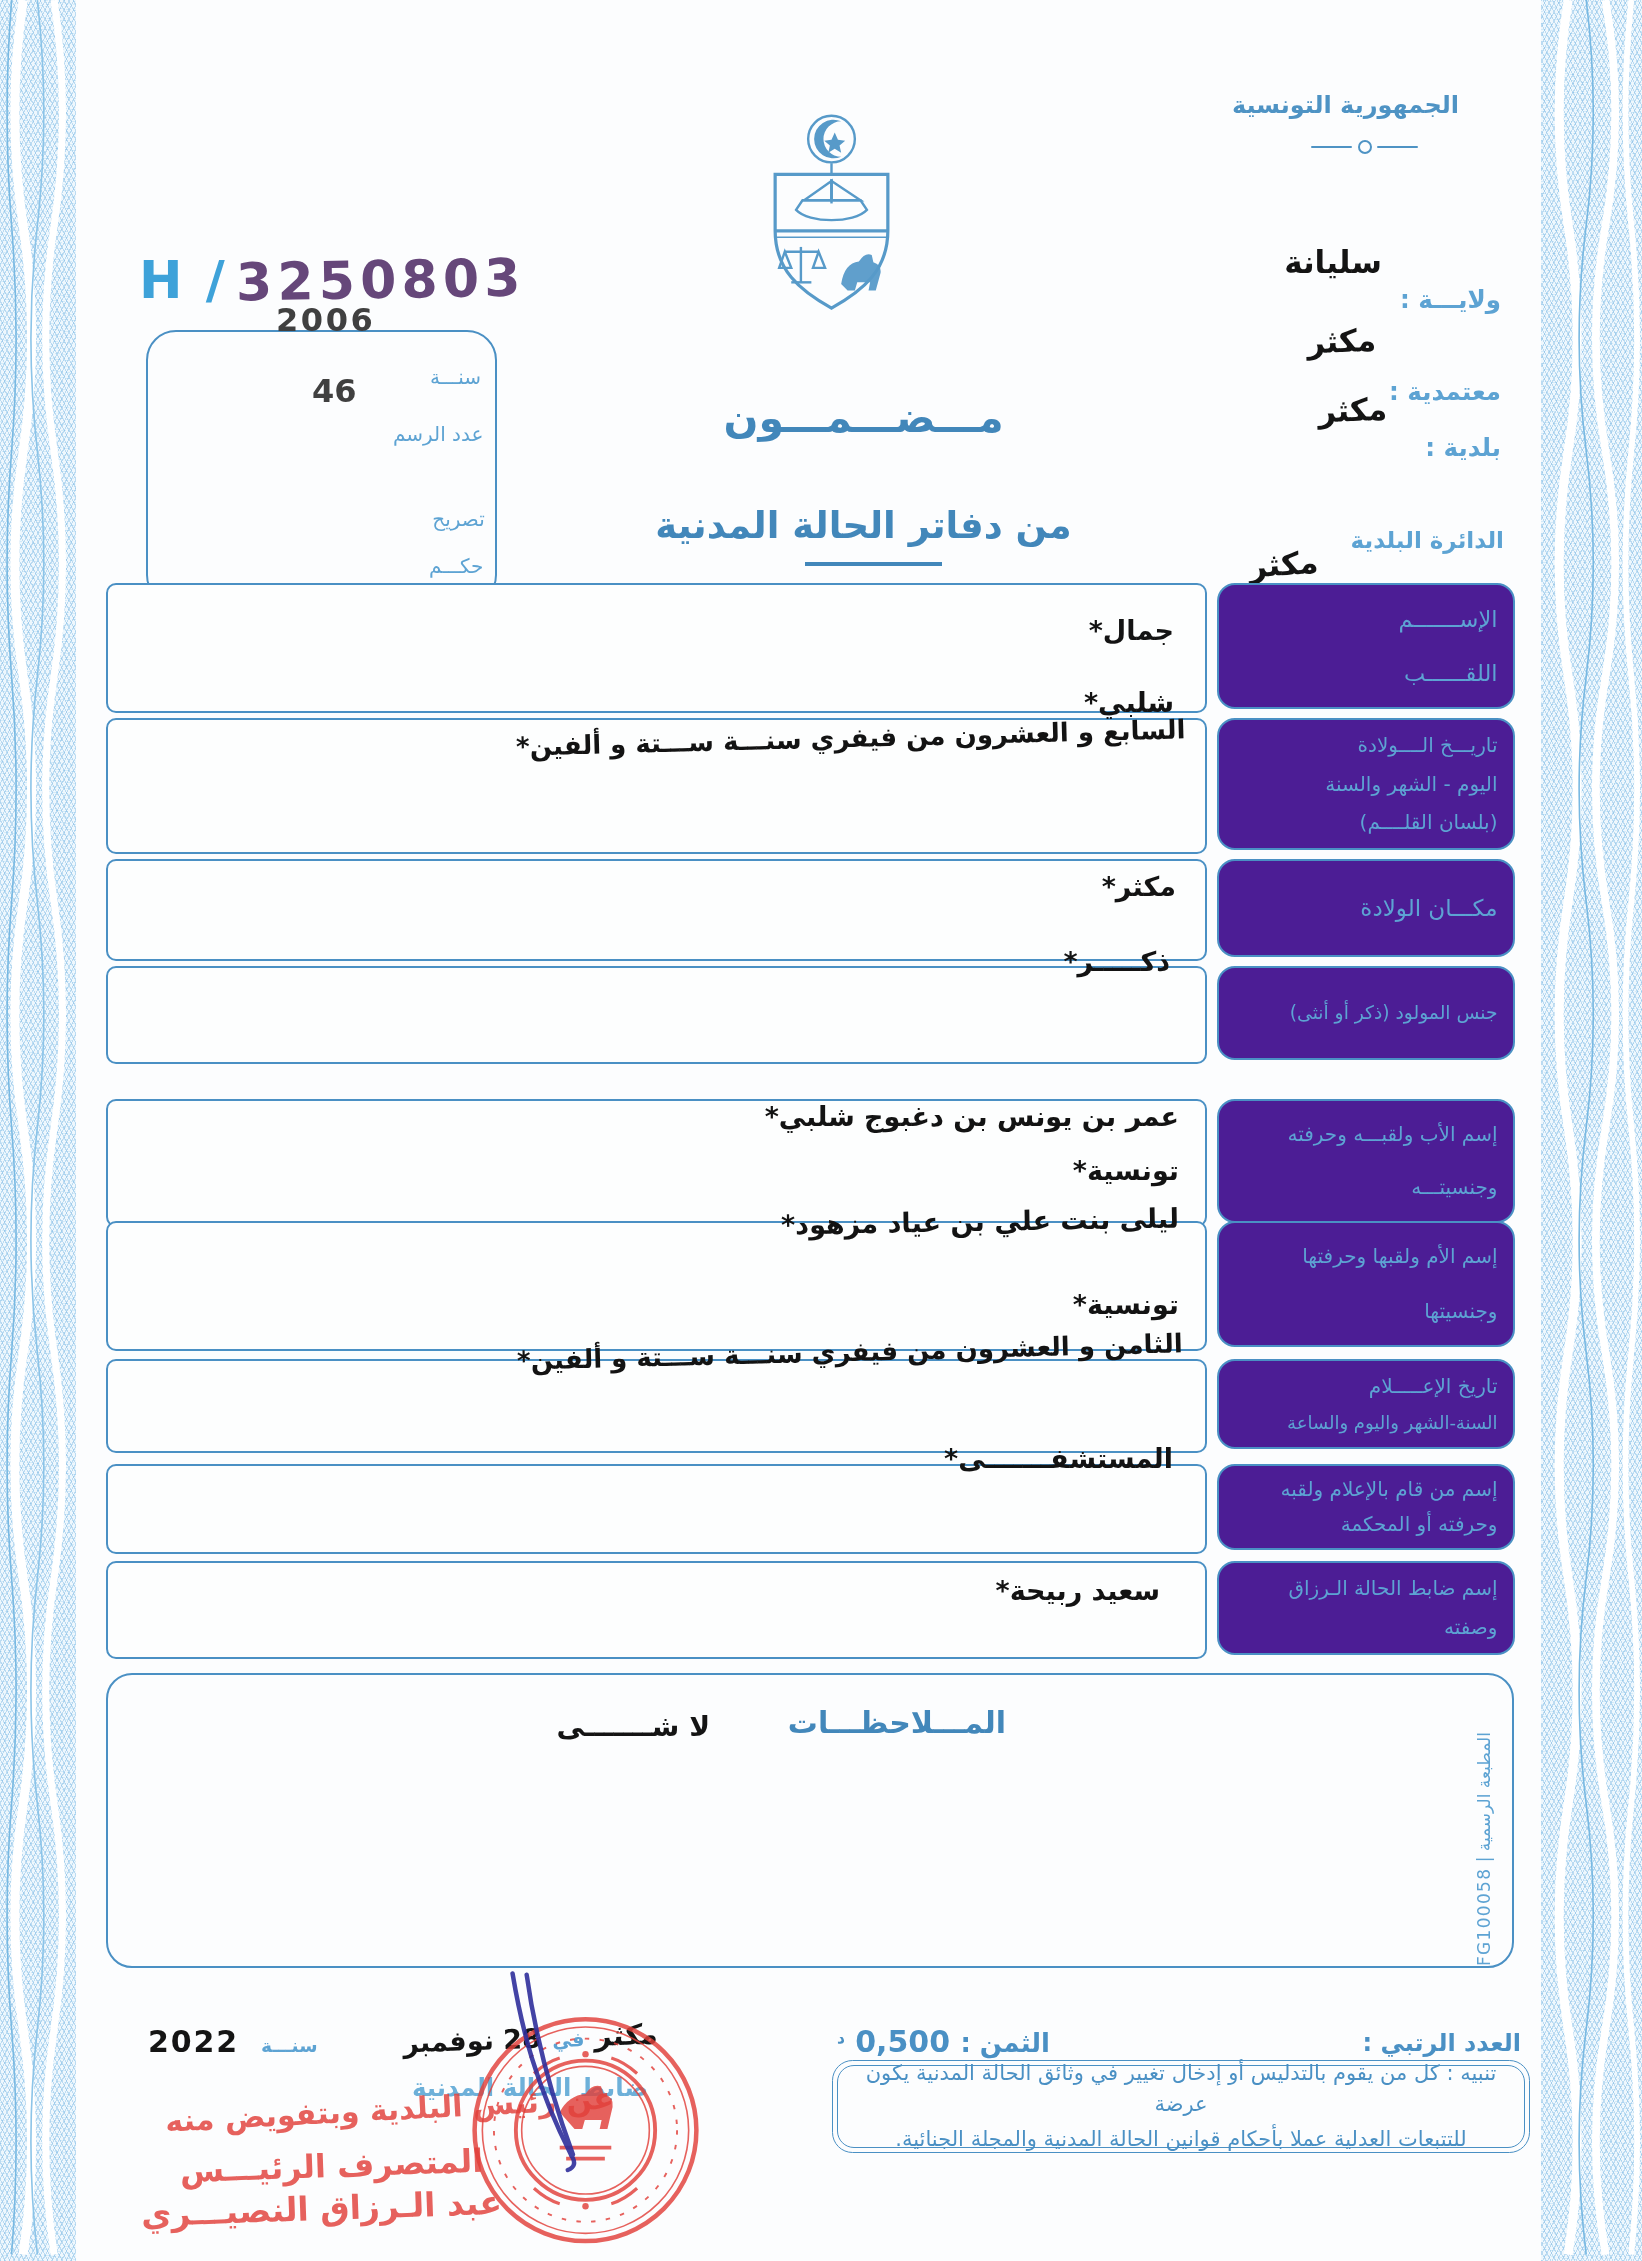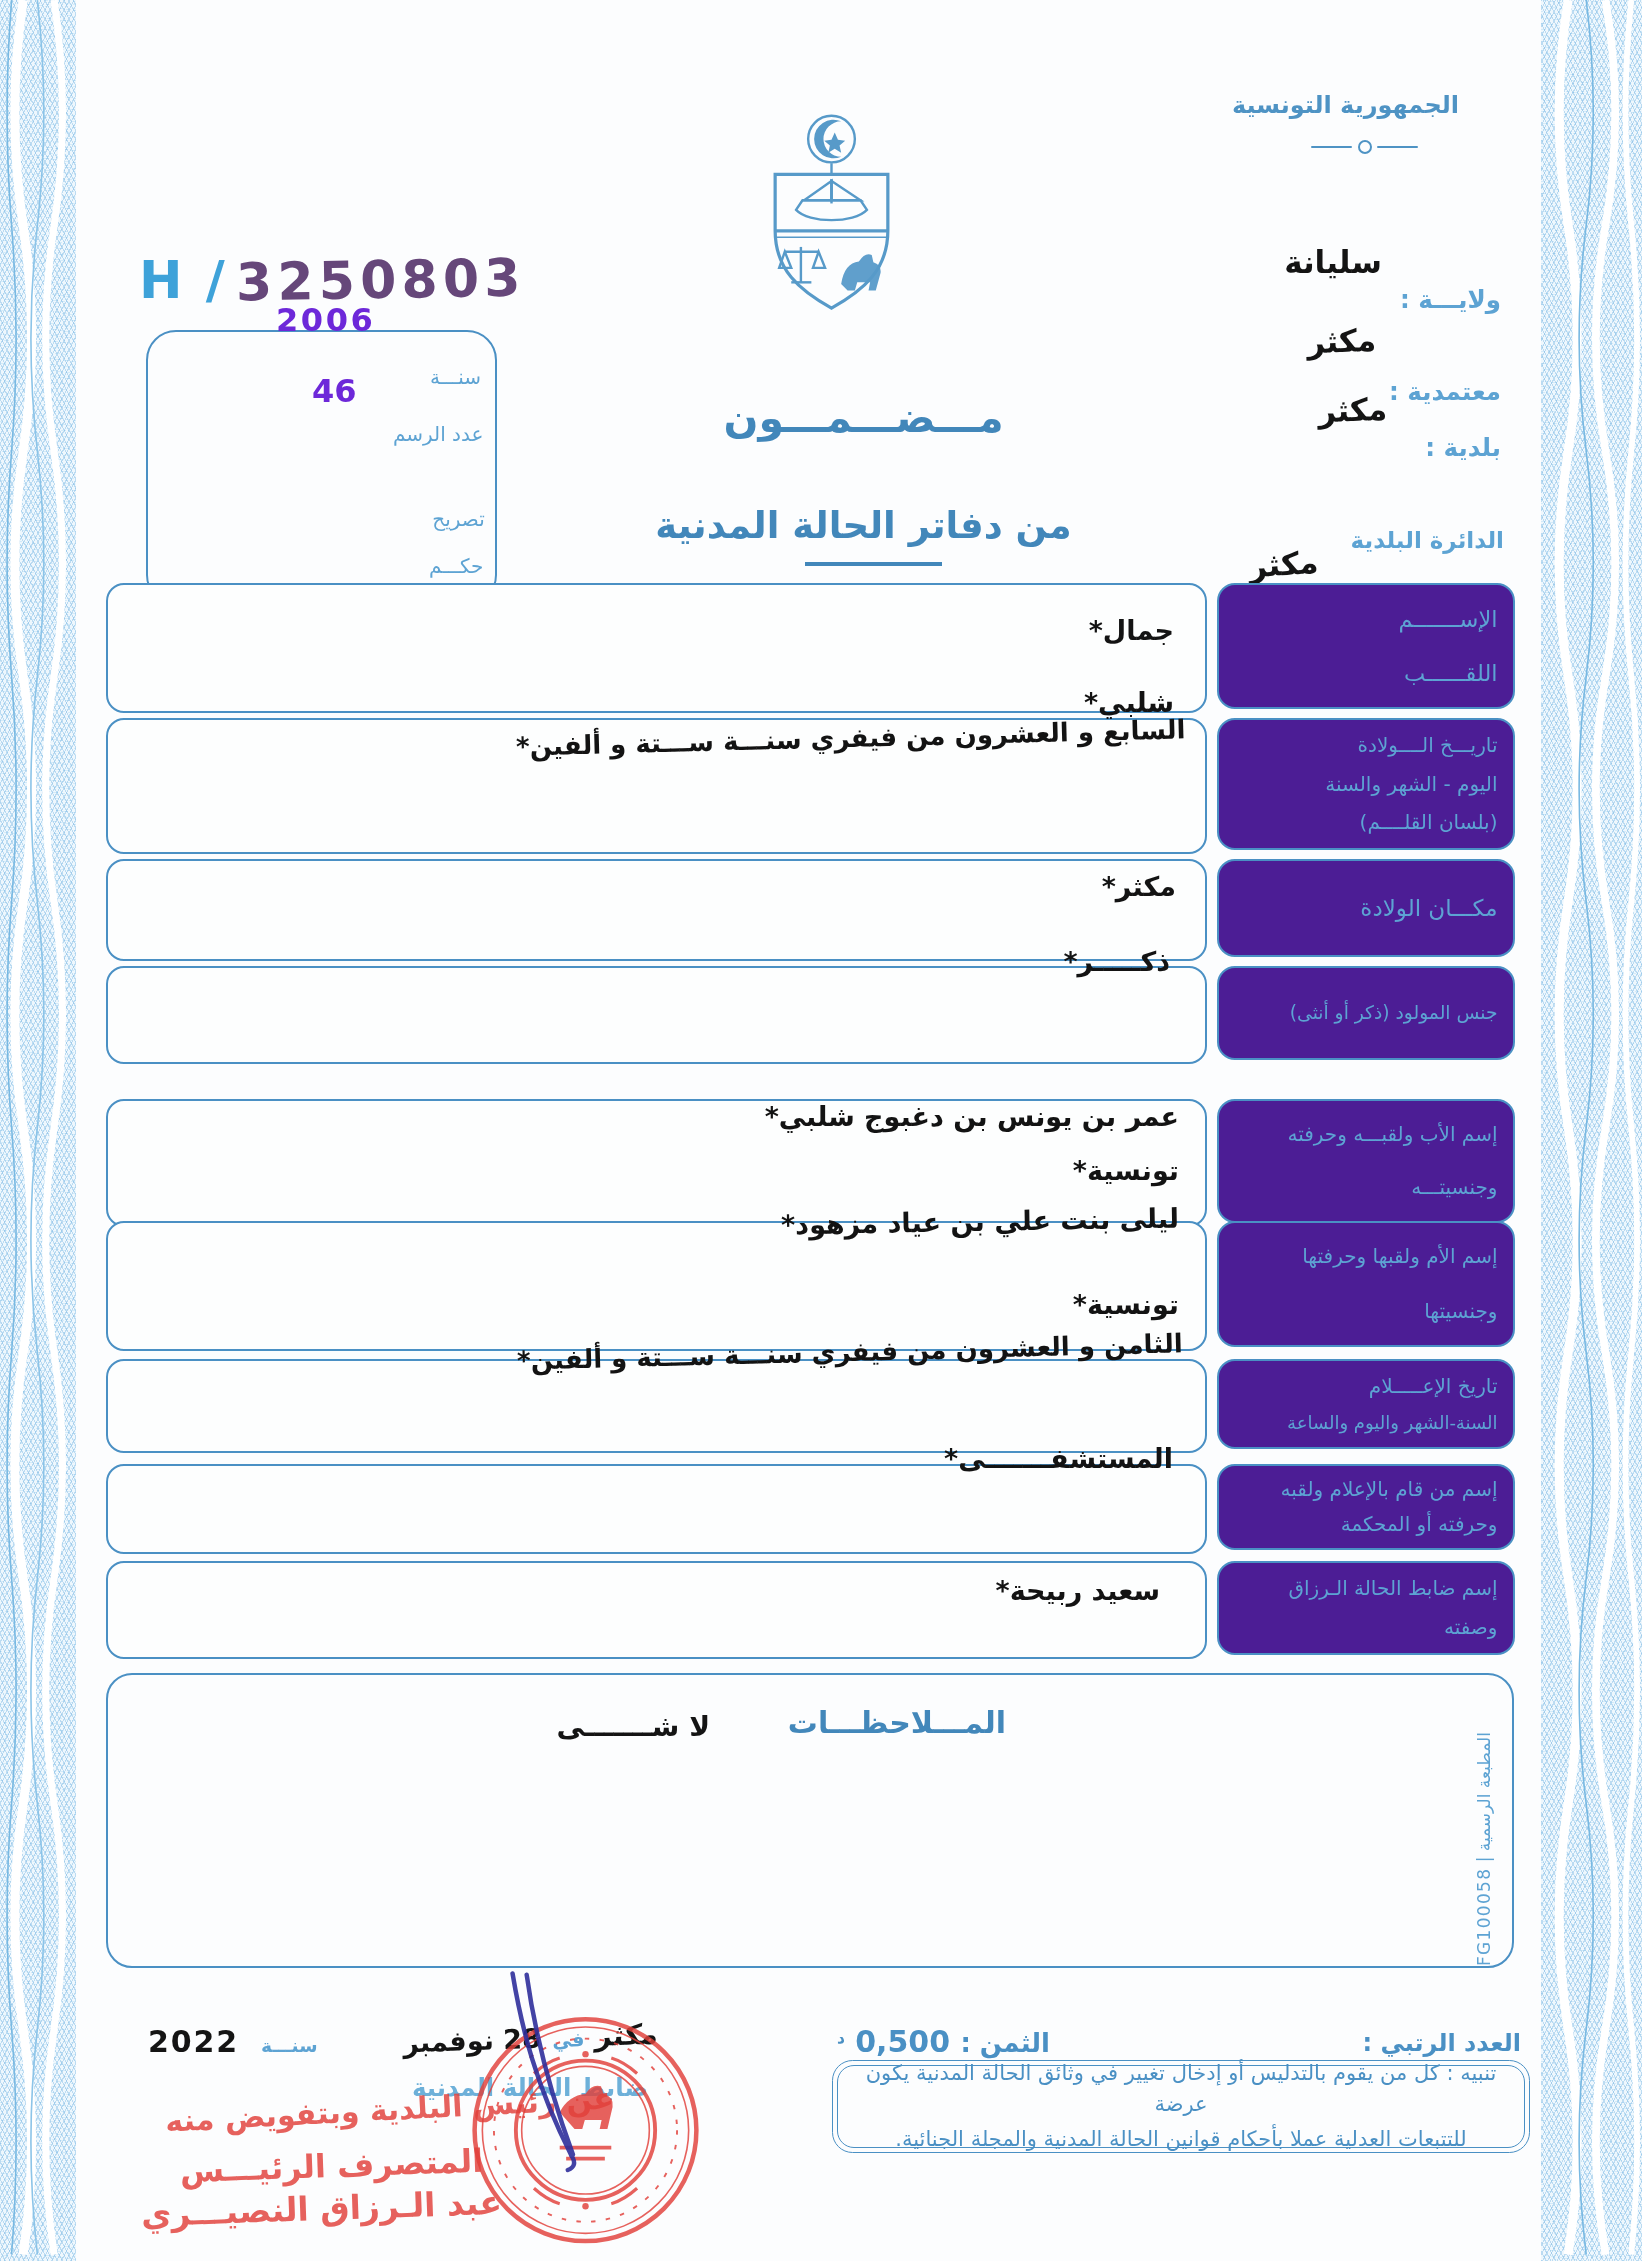--- a/index.html
+++ b/index.html
@@ -18,38 +18,38 @@
   .rtl{direction:rtl;}
   .abs{position:absolute;}
   
   .country{font-size:24px;font-weight:bold;color:#4e93c4;text-align:right;}
   .divider{display:flex;align-items:center;gap:5.2px;}
   .divider .bar{width:41px;height:2.6px;background:#4e93c4;border-radius:1.3px;}
   .divider .dot{width:10.3px;height:10.3px;border:2.6px solid #4e93c4;border-radius:50%;}
   .serial{display:flex;direction:ltr;align-items:baseline;gap:9px;}
   .serial .pfx{font-size:52px;font-weight:bold;color:#3ea2d9;letter-spacing:2.6px;}
   .serial .num{font-size:52px;font-weight:bold;color:#66477a;letter-spacing:5.2px;transform:rotate(-1deg);}
-  .stampnum{font-weight:bold;color:#6d28d9;}
+  .stampnum{font-weight:bold;color:#404040;}
   .regbox{position:absolute;left:146px;top:330px;width:347px;height:271px;
           border:2.6px solid #4a90c4;border-radius:30px;}
   .regbox .lab{position:absolute;font-size:20px;color:#5da3d3;}
   
   .titles{position:absolute;left:580px;width:567px;text-align:center;}
   .t1{font-size:41px;font-weight:bold;color:#4287ba;}
   .t2{font-size:37px;font-weight:bold;color:#4287ba;}
   .t3{font-size:43px;font-weight:bold;color:#4287ba;}
   .t2u{position:absolute;left:805px;top:562px;width:137px;height:3.9px;background:#4287ba;}
   
   .adm-l{font-size:24.5px;color:#5da3d3;font-weight:bold;}
   .adm-l2{font-size:23px;color:#5da3d3;font-weight:bold;}
   .adm-v{font-size:31px;font-weight:bold;color:#141414;}
   
   .row{position:absolute;left:106px;width:1411px;}
   .vbox{position:absolute;left:0;top:0;width:1097px;height:100%;
-        border:2.6px solid #4a90c4;border-radius:18px;background:#fdfefe;}
+        border:2.6px solid #4a90c4;border-radius:10px;background:#fdfefe;}
   .lbox{position:absolute;left:1111px;top:0;width:298px;height:100%;
         border:2.6px solid #4a90c4;border-radius:18px;background:#4c1d95;
         display:flex;flex-direction:column;justify-content:space-around;
         padding:6.4px 15.5px 6.4px 7.7px;box-sizing:border-box;}
   .lline{font-size:20px;color:#5da3d3;text-align:right;direction:rtl;line-height:1.25;}
   .val{position:absolute;font-weight:bold;color:#131313;font-size:27px;direction:rtl;
        white-space:nowrap;z-index:6;}
   
   .remarks{position:absolute;left:106px;top:1673px;width:1404px;height:291px;
            border:2.6px solid #4a90c4;border-radius:26px;}

